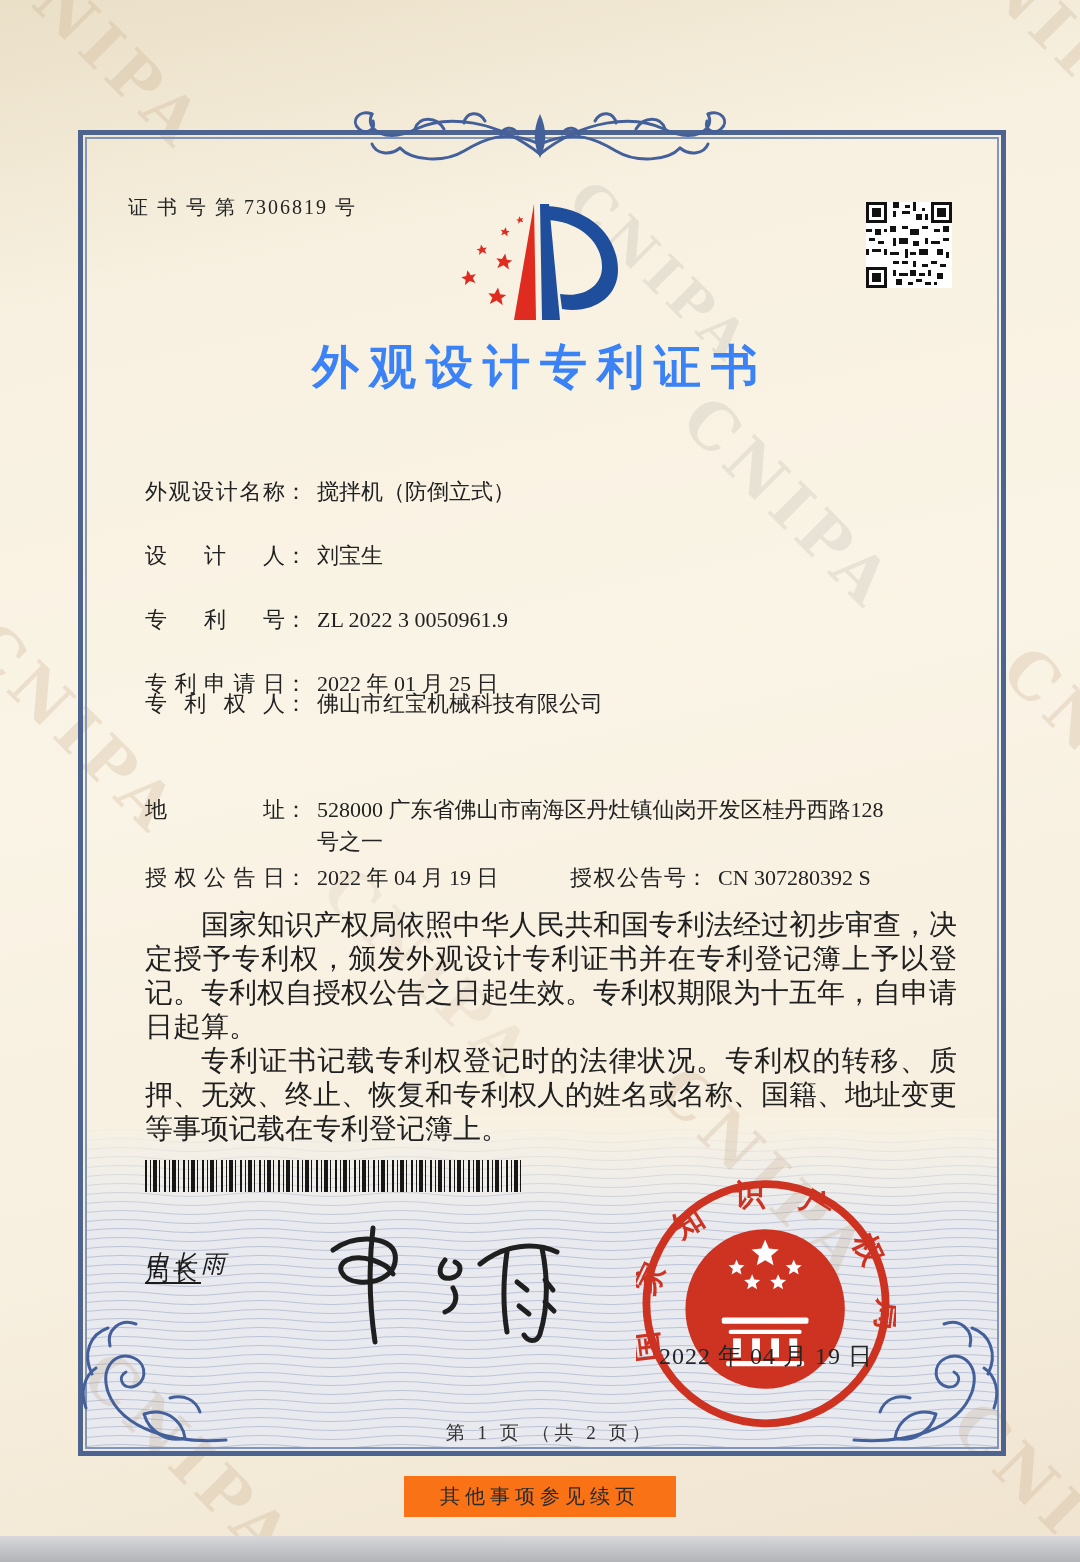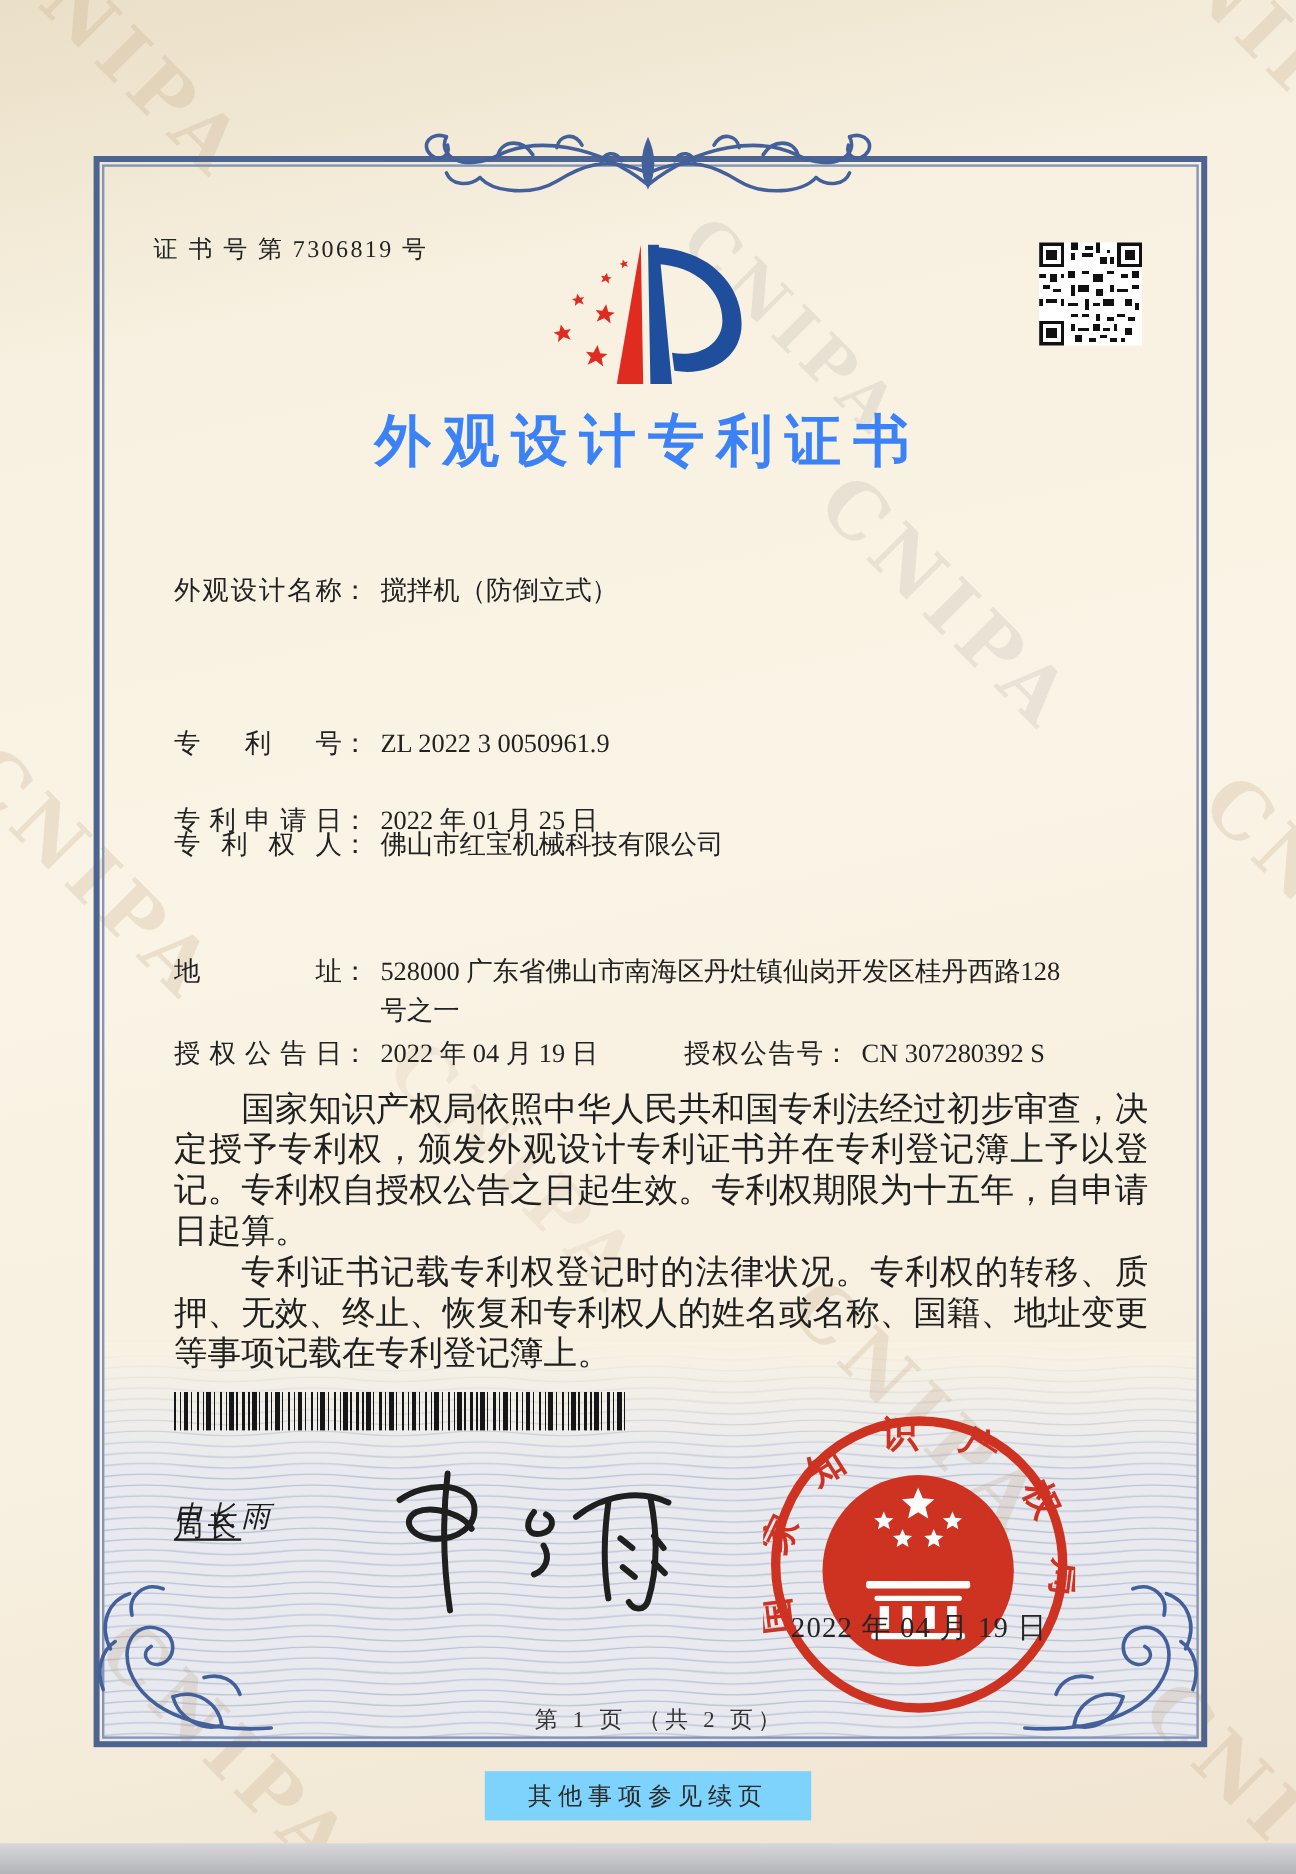--- a/index.html
+++ b/index.html
@@ -93,21 +93,21 @@
     font-size:24px; letter-spacing:1px; color:#252525; z-index:6;
   }
 
   .page-info {
     position:absolute; left:0; right:0; top:1420px; text-align:center;
     font-size:19px; letter-spacing:4px; color:#333;padding-left:20px;
   }
 
   .footer-strip {
     position:absolute; left:50%; transform:translateX(-50%); top:1476px;
-    background:#7dd3fc; padding:7px 36px; z-index:4;
+    background:#f97316; padding:7px 36px; z-index:4;
   }
   .footer-note { font-size:20px; letter-spacing:5px; color:#2a2a2a; }
 
   .photo-bottom {
     position:absolute; left:0; bottom:0; width:100%; height:26px; z-index:7;
     background:linear-gradient(#d8d8da,#b2b4b8);
   }
 </style>
 </head>
 <body>
@@ -222,20 +222,23 @@
           <rect x="24" y="2" width="3" height="3"></rect>
           <rect x="2" y="24" width="3" height="3"></rect>
         <path d="M9 0h2v2h-2z M13 1h2v1h-2z M16 0h1v3h-1z M19 2h1v1h-1z M9 3h1v2h-1z M12 3h3v1h-3z M17 4h2v2h-2z M20 4h1v2h-1z M0 9h2v1h-2z M3 9h2v2h-2z M6 9h1v1h-1z M8 8h2v2h-2z M12 8h2v1h-2z M15 9h3v2h-3z M19 8h2v1h-2z M23 9h2v1h-2z M26 8h2v2h-2z M1 12h2v1h-2z M4 13h2v1h-2z M9 12h1v3h-1z M11 12h3v2h-3z M16 13h2v2h-2z M20 12h1v2h-1z M22 13h3v1h-3z M26 12h2v1h-2z M0 16h1v2h-1z M2 16h3v1h-3z M6 16h1v2h-1z M8 17h3v1h-3z M13 16h1v3h-1z M15 17h2v1h-2z M18 16h3v2h-3z M24 16h2v2h-2z M27 17h1v2h-1z M9 20h2v1h-2z M12 20h2v1h-2z M16 20h1v2h-1z M19 21h2v1h-2z M22 20h2v1h-2z M25 21h2v1h-2z M9 23h1v2h-1z M11 24h3v1h-3z M15 23h2v2h-2z M18 24h2v1h-2z M21 23h1v2h-1z M24 24h2v2h-2z M10 26h2v2h-2z M14 27h2v1h-2z M17 26h2v1h-2z M20 27h2v1h-2z M23 27h1v1h-1z"></path>
       </g>
     </svg>
 
     <div class="title">外观设计专利证书</div>
 
     <div class="frow" style="top:476px">
       <span class="flabel">外观设计名称</span><span class="fcolon">：</span><span class="fvalue">搅拌机（防倒立式）</span>
+    </div>
+    <div class="frow" style="top:540px">
+      <span class="flabel">设计人</span><span class="fcolon">：</span><span class="fvalue">刘宝生</span>
     </div>
     <div class="frow" style="top:604px">
       <span class="flabel">专利号</span><span class="fcolon">：</span><span class="fvalue">ZL 2022 3 0050961.9</span>
     </div>
     <div class="frow" style="top:668px">
       <span class="flabel">专利申请日</span><span class="fcolon">：</span><span class="fvalue">2022 年 01 月 25 日</span>
     </div>
     <div class="frow" style="top:688px">
       <span class="flabel">专利权人</span><span class="fcolon">：</span><span class="fvalue">佛山市红宝机械科技有限公司</span>
     </div>

